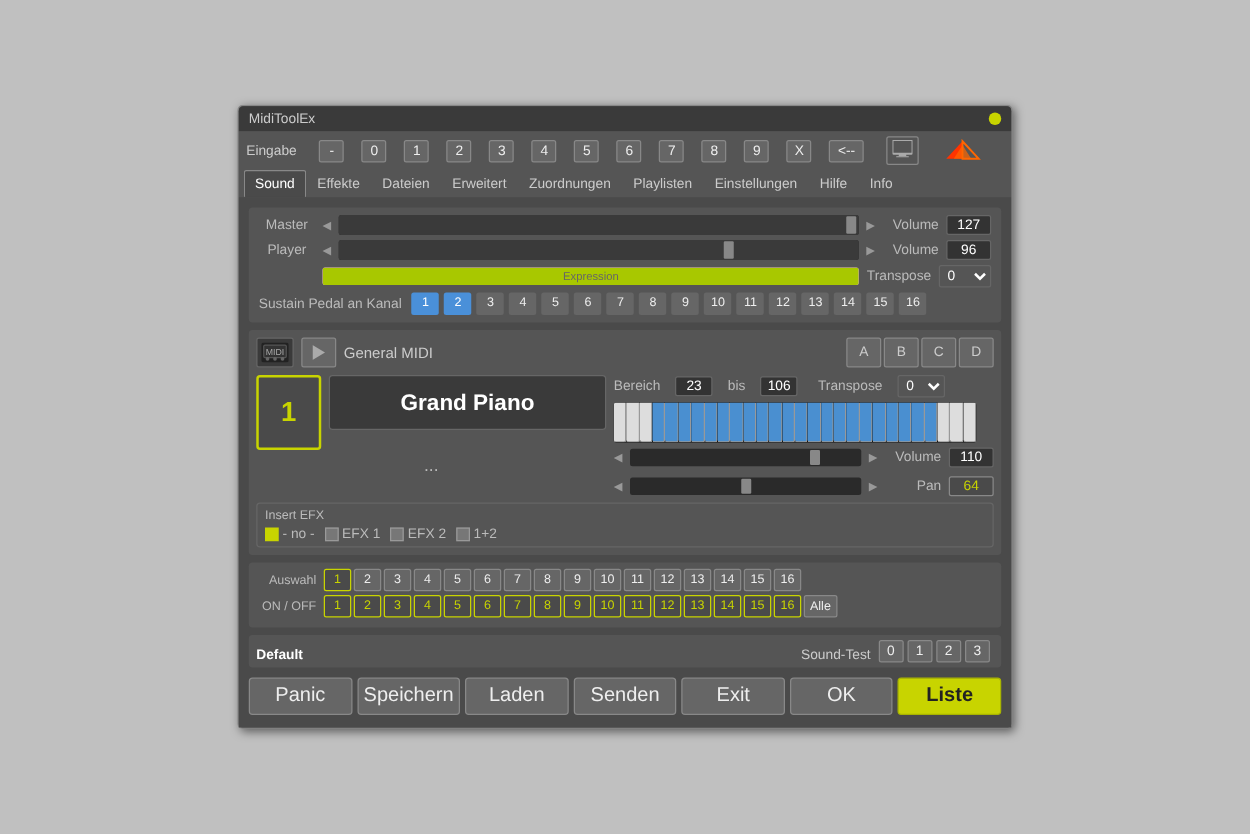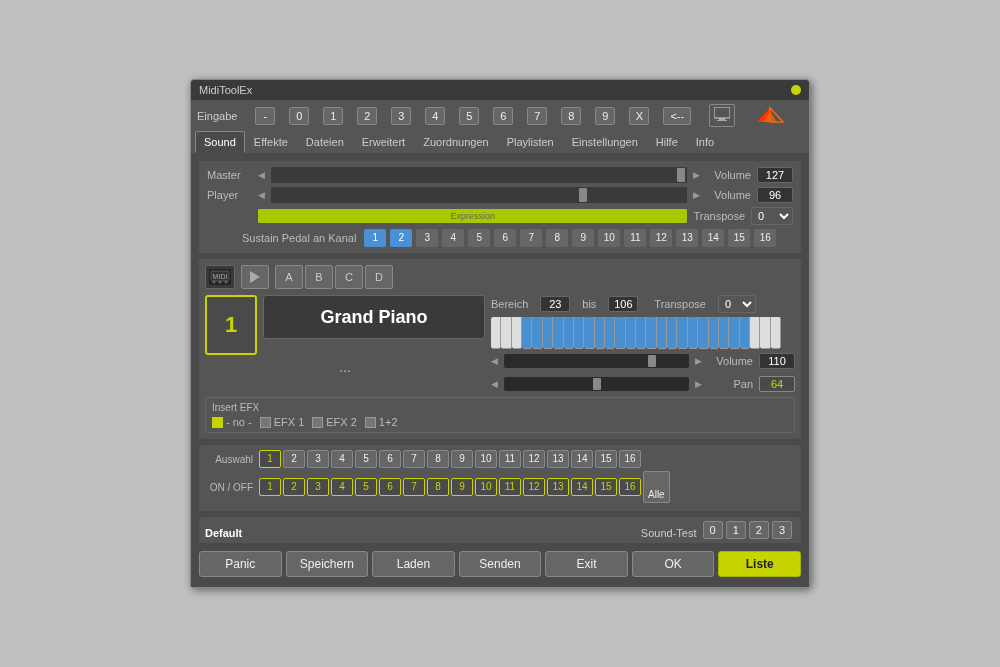--- a/index.html
+++ b/index.html
@@ -119,21 +119,21 @@
     .slider-row {
       display: flex;
       align-items: center;
       margin-bottom: 4px;
       gap: 6px;
     }
     .slider-label {
       color: #bbb;
       font-size: 11px;
       width: 45px;
-      text-align: left;
+      text-align: center;
     }
     .slider-track {
       flex: 1;
       height: 16px;
       background: #2a2a2a;
       border-radius: 2px;
       position: relative;
       display: flex;
       align-items: center;
     }
@@ -214,21 +214,20 @@
     .sustain-row {
       display: flex;
       align-items: center;
       gap: 4px;
       margin-top: 2px;
     }
     .sustain-label {
       color: #bbb;
       font-size: 11px;
       margin-right: 4px;
-      margin-left: 35px;
     }
     .channel-btn {
       width: 22px; height: 18px;
       background: #666;
       color: #eee;
       border: none;
       border-radius: 2px;
       font-size: 10px;
       cursor: pointer;
       text-align: center;
@@ -451,21 +450,21 @@
       font-size: 10px;
       cursor: pointer;
       text-align: center;
       line-height: 16px;
     }
     .alle-btn {
       background: #666;
       color: #eee;
       border: 1px solid #888;
       border-radius: 2px;
-      padding: 15px 4px;
+      padding: 1px 4px;
       font-size: 10px;
       cursor: pointer;
       height: 18px;
       line-height: 16px;
     }
     
     .default-row {
       background: #555;
       display: flex;
       align-items: flex-end;
@@ -500,21 +499,21 @@
       gap: 4px;
       padding: 4px 0 2px;
     }
     .bottom-btn {
       flex: 1;
       background: #666;
       color: #eee;
       border: 1px solid #888;
       border-radius: 3px;
       padding: 5px 4px;
-      font-size: 12px;
+      font-size: 16px;
       cursor: pointer;
       text-align: center;
     }
     .bottom-btn.highlight-btn {
       background: #c8d400;
       color: #222;
       border-color: #a8b400;
       font-weight: bold;
     }
     
@@ -668,20 +667,21 @@
             <circle cx="5" cy="13" r="1.5" fill="#666"></circle>
             <circle cx="11" cy="13" r="1.5" fill="#666"></circle>
             <circle cx="17" cy="13" r="1.5" fill="#666"></circle>
           </svg>
         </div>
         <div class="play-btn">
           <svg width="10" height="12" viewBox="0 0 10 12">
               <polygon points="0,0 10,6 0,12" fill="#aaa"></polygon>
             </svg>
         </div>
+        <span class="general-midi-label">General MIDI</span>
         <div class="abcd-tabs">
           <div class="abcd-tab">A</div>
           <div class="abcd-tab">B</div>
           <div class="abcd-tab">C</div>
           <div class="abcd-tab">D</div>
         </div>
       </div>
 
       <div style="display:flex;gap:6px;align-items:flex-start;">
 

